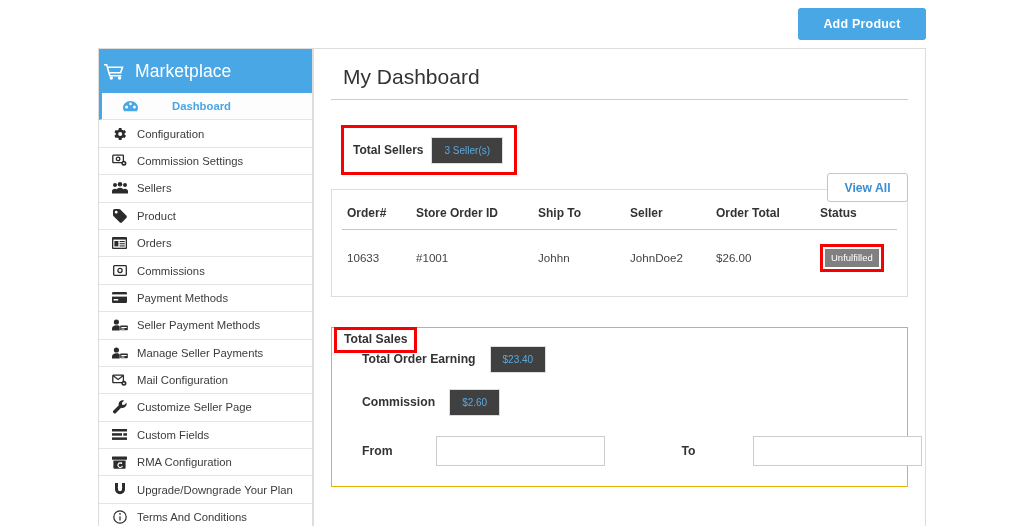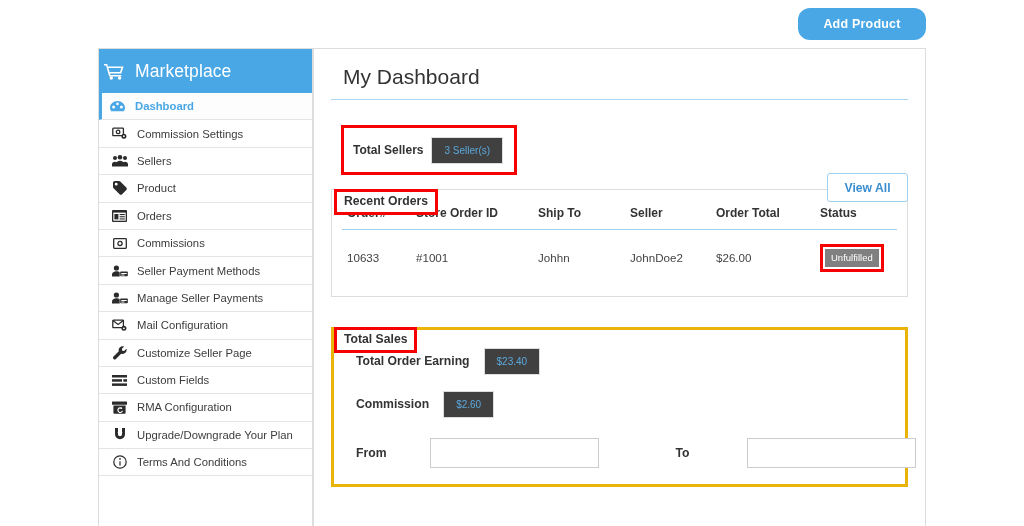--- a/index.html
+++ b/index.html
@@ -18,21 +18,21 @@
 
   
   .topbar {
     position: absolute; left: 0; top: 0; width: 1024px; height: 48px;
     background: #ffffff;
   }
   .add-product-btn {
     position: absolute; left: 798px; top: 8px;
     width: 128px; height: 32px;
     background: #49a7e5;
-    border: none; border-radius: 12px;
+    border: none; border-radius: 3px;
     color: #ffffff;
     font-size: 12.5px; font-weight: bold;
     font-family: "Liberation Sans", sans-serif;
     letter-spacing: .2px;
     cursor: pointer;
     display: flex; align-items: center; justify-content: center;
   }
 
   
   .sidebar {
@@ -65,22 +65,23 @@
     padding-left: 12px;
     font-size: 11.3px;
     color: #3c3c3c;
     cursor: pointer;
     background: #ffffff;
   }
   .nav-item.active {
     color: #49a7e5;
     font-weight: bold;
     border-left: 3px solid #49a7e5;
-    padding-left: 7px;
+    padding-left: 20px;
     background: #fdfdfd;
+    gap: 24px;
   }
   .nav-icon {
     width: 17px; height: 15px;
     margin-right: 9px;
     flex: 0 0 17px;
     display: flex; align-items: center; justify-content: center;
   }
   .nav-icon svg { display: block; }
   .nav-label { white-space: nowrap; }
 
@@ -187,23 +188,23 @@
     font-size: 9.5px;
     padding: 4px 6px 4px 6px;
     line-height: 1;
     white-space: nowrap;
   }
 
   
   .sales-block { position: relative; margin-top: 30px; }
   .sales-panel {
     margin-top: 12px;
-    border: 3px solid #eab308;
-    background: #ffffff;
-    padding: 18px 10px 22px 10px;
+    border: 1px solid #eab308;
+    background: #ffffff;
+    padding: 18px 10px 22px 18px;
     height: 160px;
   }
   .sales-row {
     display: flex; align-items: center;
     margin-bottom: 16px;
     padding-left: 12px;
   }
   .sales-label {
     font-size: 12.2px; font-weight: bold; color: #333333;
   }
@@ -252,20 +253,28 @@
 
       <li class="nav-item active">
         <span class="nav-icon">
           <svg width="15" height="13" viewBox="0 0 15 13" fill="#49a7e5">
             <path d="M7.5 1C3.4 1 0 4 0 7.7c0 1.3.4 2.5 1.1 3.5h12.8c.7-1 1.1-2.2 1.1-3.5C15 4 11.6 1 7.5 1zm-3.9 7.6a1.5 1.5 0 1 1 0-3 1.5 1.5 0 0 1 0 3zm3.9-3.4a1.3 1.3 0 1 1 0-2.6 1.3 1.3 0 0 1 0 2.6zm3.9 3.4a1.5 1.5 0 1 1 0-3 1.5 1.5 0 0 1 0 3z"></path>
           </svg>
         </span>
         <span class="nav-label">Dashboard</span>
       </li>
 
+      <li class="nav-item">
+        <span class="nav-icon">
+          <svg width="14" height="14" viewBox="0 0 14 14" fill="#2b2b2b">
+            <path d="M12.6 8.2l1.4-1-1.3-2.3-1.6.6a4.9 4.9 0 0 0-1.3-.8L9.5 3h-2.6l-.3 1.7c-.5.2-.9.4-1.3.8l-1.6-.6-1.3 2.3 1.4 1a5 5 0 0 0 0 1.5l-1.4 1 1.3 2.3 1.6-.6c.4.3.8.6 1.3.8l.3 1.7h2.6l.3-1.7c.5-.2.9-.5 1.3-.8l1.6.6 1.3-2.3-1.4-1a5 5 0 0 0 0-1.5zM8.2 11a2 2 0 1 1 0-4.1 2 2 0 0 1 0 4.1z" transform="translate(-1 -2)"></path>
+          </svg>
+        </span>
+        <span class="nav-label">Configuration</span>
+      </li>
 
       <li class="nav-item">
         <span class="nav-icon">
           <svg width="16" height="13" viewBox="0 0 16 13" fill="none" stroke="#2b2b2b" stroke-width="1.3">
             <rect x="0.8" y="1.2" width="10.6" height="7.4" rx="0.6"></rect>
             <circle cx="6.1" cy="4.9" r="1.8"></circle>
             <circle cx="11.9" cy="9.2" r="2.5" fill="#2b2b2b" stroke="none"></circle>
             <circle cx="11.9" cy="9.2" r="0.9" fill="#ffffff" stroke="none"></circle>
           </svg>
         </span>
@@ -310,20 +319,30 @@
       <li class="nav-item">
         <span class="nav-icon">
           <svg width="14" height="11" viewBox="0 0 14 11" fill="none" stroke="#2b2b2b" stroke-width="1.3">
             <rect x="0.7" y="0.7" width="12.6" height="9.6" rx="0.7"></rect>
             <circle cx="7" cy="5.5" r="2.1"></circle>
           </svg>
         </span>
         <span class="nav-label">Commissions</span>
       </li>
 
+      <li class="nav-item">
+        <span class="nav-icon">
+          <svg width="15" height="11" viewBox="0 0 15 11" fill="#2b2b2b">
+            <rect x="0" y="0" width="15" height="11" rx="1.2"></rect>
+            <rect x="0" y="2.4" width="15" height="2.2" fill="#ffffff"></rect>
+            <rect x="1.6" y="7" width="4.6" height="1.5" fill="#ffffff"></rect>
+          </svg>
+        </span>
+        <span class="nav-label">Payment Methods</span>
+      </li>
 
       <li class="nav-item">
         <span class="nav-icon">
           <svg width="16" height="12" viewBox="0 0 16 12" fill="#2b2b2b">
             <circle cx="4.4" cy="3" r="2.6"></circle>
             <path d="M0 11.6V9.4C0 7.6 2 6.3 4.4 6.3c1.3 0 2.5.4 3.3 1v4.3z"></path>
             <rect x="8.2" y="6.6" width="7.6" height="4.7" rx="0.7"></rect>
             <rect x="9.3" y="8" width="5.4" height="1" fill="#ffffff"></rect>
             <rect x="9.3" y="9.6" width="3.2" height="0.9" fill="#ffffff"></rect>
           </svg>
@@ -416,21 +435,20 @@
   <div class="content">
 
     <h1 class="page-title">My Dashboard</h1>
 
     <div class="sellers-row">
       <span class="sellers-label">Total Sellers</span>
       <span class="pill">3 Seller(s)</span>
     </div>
 
     <div class="orders-block">
-      <div class="section-tag">Recent Orders</div>
       <button class="view-all-btn">View All</button>
 
       <div class="orders-panel">
         <table class="orders">
           <thead>
             <tr>
               <th class="col-order">Order#</th>
               <th class="col-storeid">Store Order ID</th>
               <th class="col-shipto">Ship To</th>
               <th class="col-seller">Seller</th>

